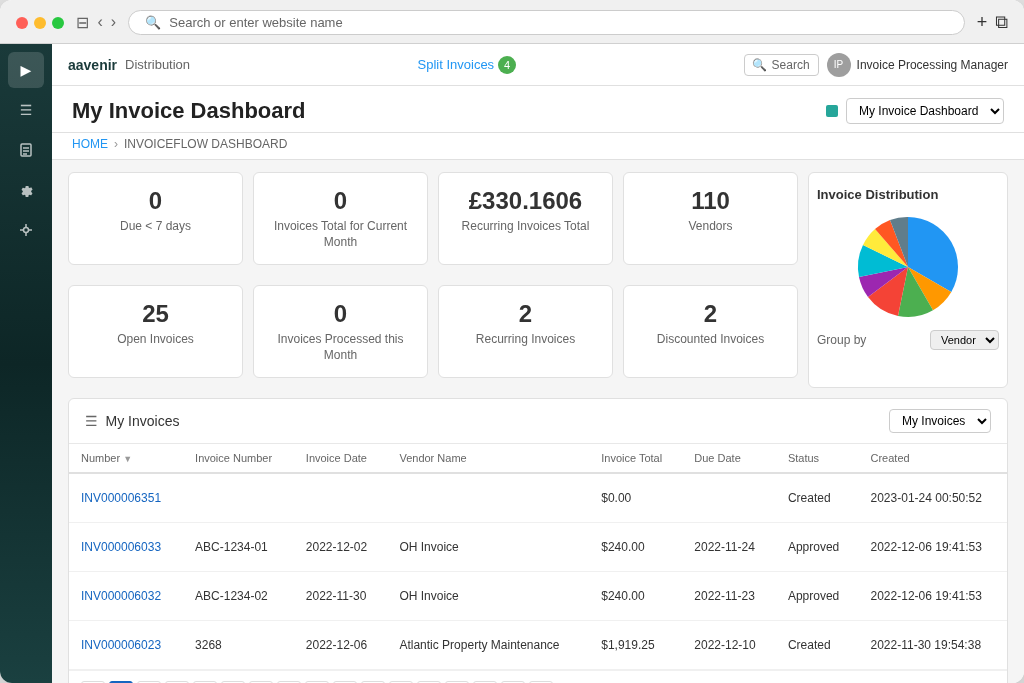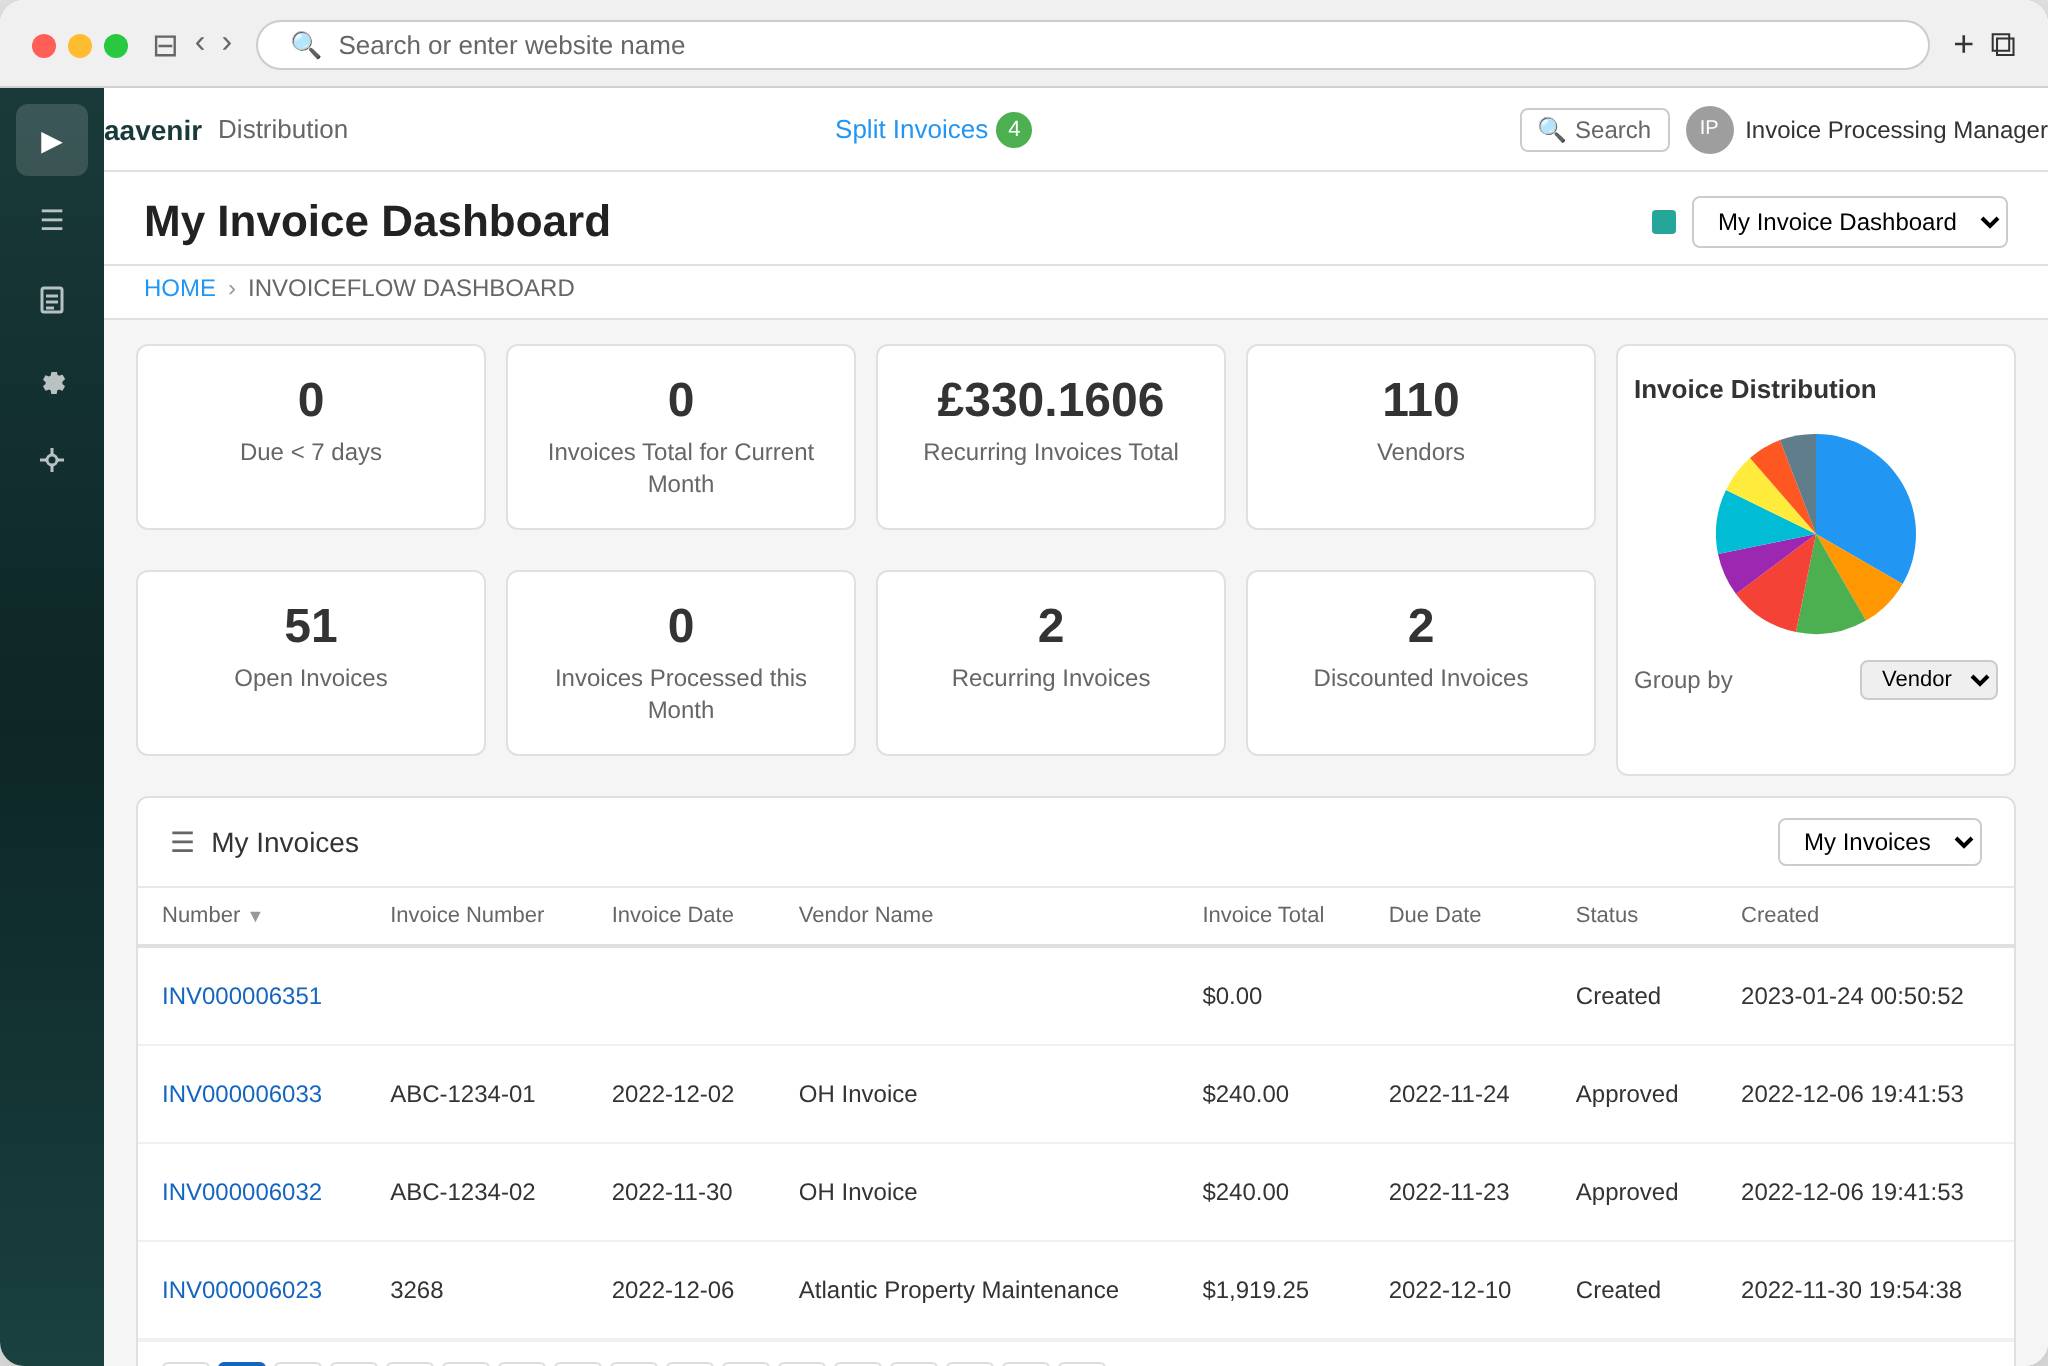--- a/index.html
+++ b/index.html
@@ -20,21 +20,21 @@
     .browser-actions { display: flex; gap: 8px; color: #333; font-size: 18px; }
 
     .app-container { display: flex; flex: 1; overflow: hidden; }
 
     .sidebar { width: 52px; background: linear-gradient(180deg, #1a3a3a 0%, #0d2626 50%, #1a4040 100%); display: flex; flex-direction: column; align-items: center; padding: 8px 0; gap: 4px; }
     .sidebar-item { width: 36px; height: 36px; display: flex; align-items: center; justify-content: center; border-radius: 6px; cursor: pointer; color: rgba(255,255,255,0.7); font-size: 14px; }
     .sidebar-item.active { background: rgba(255,255,255,0.15); color: #fff; }
 
     .main-content { flex: 1; display: flex; flex-direction: column; overflow: hidden; background: #f5f5f5; }
 
-    .top-bar { background: #fff; padding: 0 0; height: 42px; display: flex; align-items: center; justify-content: space-between; border-bottom: 1px solid #e0e0e0; }
+    .top-bar { background: #fff; padding: 0 16px; height: 42px; display: flex; align-items: center; justify-content: space-between; border-bottom: 1px solid #e0e0e0; }
     .top-bar-left { display: flex; align-items: center; gap: 8px; font-size: 13px; color: #333; }
     .app-logo { font-weight: 700; color: #1a3a3a; font-size: 14px; }
     .app-name { color: #666; font-size: 13px; }
     .top-bar-center { display: flex; align-items: center; gap: 6px; }
     .split-invoices-badge { display: flex; align-items: center; gap: 4px; color: #2196F3; font-size: 13px; }
     .badge-count { background: #4CAF50; color: #fff; border-radius: 50%; width: 18px; height: 18px; display: flex; align-items: center; justify-content: center; font-size: 11px; }
     .top-bar-right { display: flex; align-items: center; gap: 8px; }
     .search-box { display: flex; align-items: center; border: 1px solid #ccc; border-radius: 4px; padding: 3px 8px; gap: 4px; font-size: 12px; color: #666; background: #fff; }
     .search-icon-small { font-size: 12px; color: #888; }
     .user-info { display: flex; align-items: center; gap: 6px; font-size: 12px; color: #333; }
@@ -206,21 +206,21 @@
                 <div class="stat-label">Recurring Invoices Total</div>
               </div>
               <div class="stat-card">
                 <div class="stat-number">110</div>
                 <div class="stat-label">Vendors</div>
               </div>
             </div>
 
             <div class="stats-row">
               <div class="stat-card">
-                <div class="stat-number">51</div>
+                <div class="stat-number">25</div>
                 <div class="stat-label">Open Invoices</div>
               </div>
               <div class="stat-card">
                 <div class="stat-number">0</div>
                 <div class="stat-label">Invoices Processed this Month</div>
               </div>
               <div class="stat-card">
                 <div class="stat-number">2</div>
                 <div class="stat-label">Recurring Invoices</div>
               </div>

